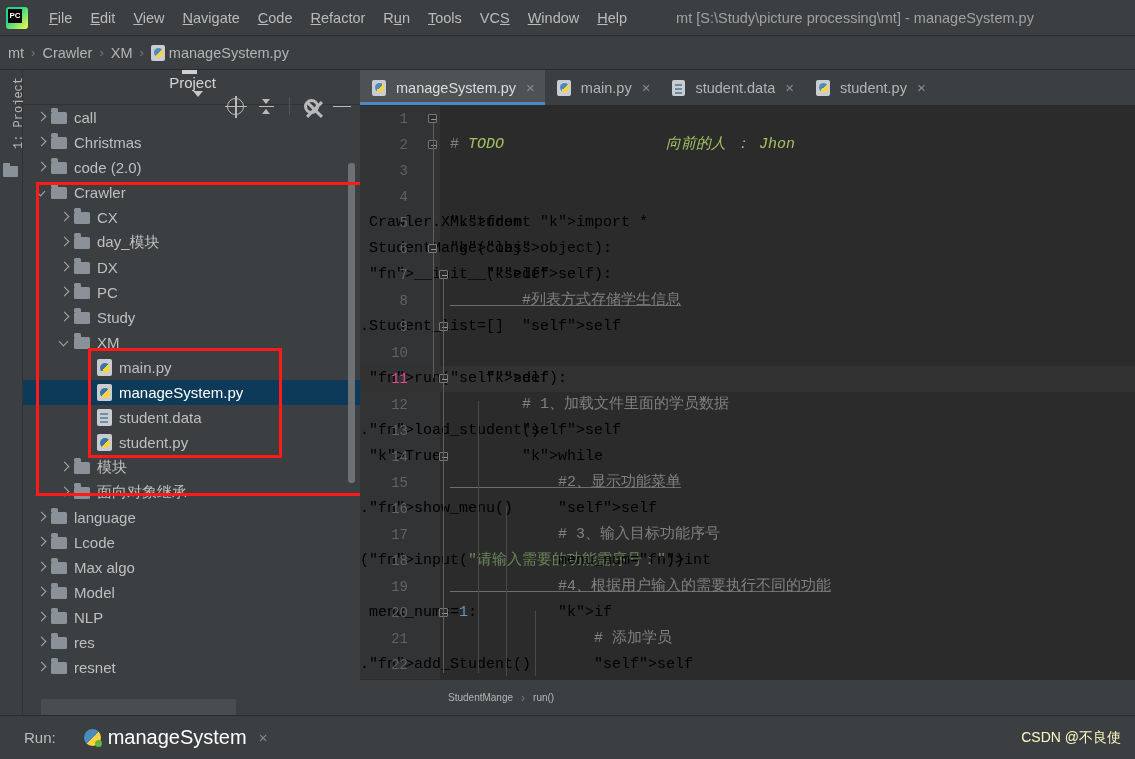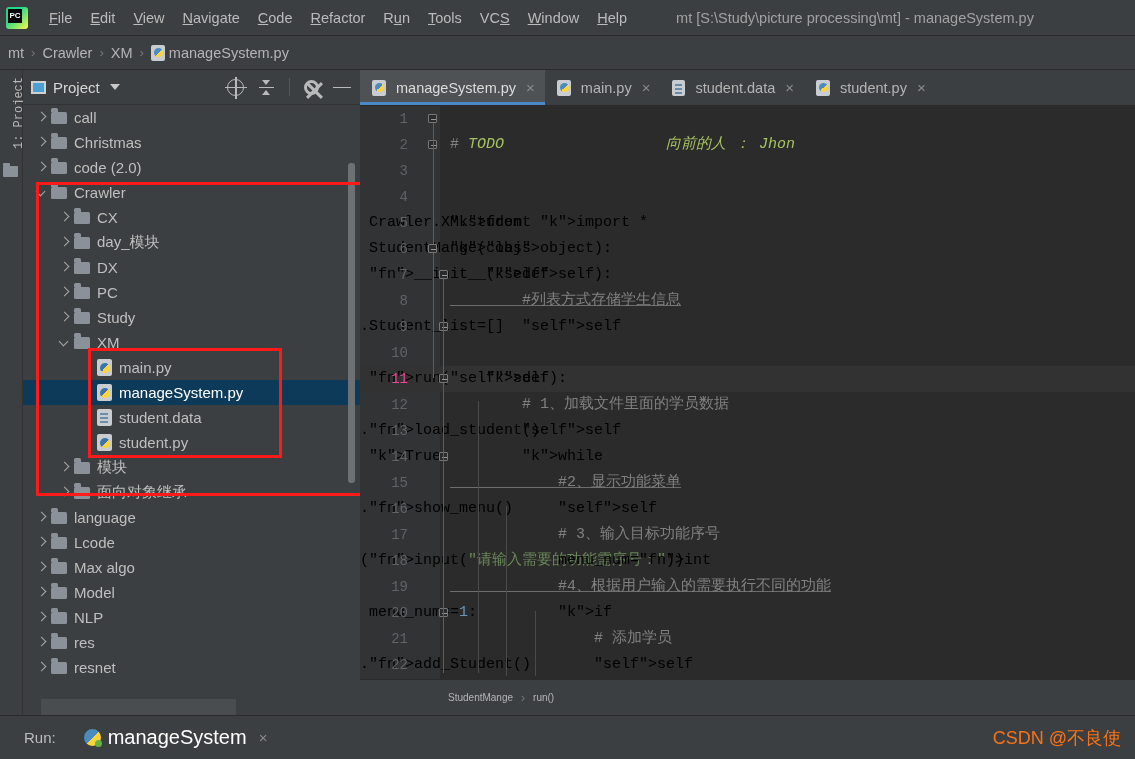--- a/index.html
+++ b/index.html
@@ -88,21 +88,21 @@
     font-family:"Liberation Mono", monospace;
   }
 
   
   .projpanel {
     position:absolute; left:23px; top:70px; width:337px; height:645px;
     background:#3c3f41;
   }
   .proj-header {
     height:35px; display:flex; align-items:center; padding:0 6px 0 8px;
-    border-bottom:1px solid #323232; background:#3c3f41;
+    border-bottom:1px solid #323232; background:#3c3f41;flex-direction:column;
   }
   .proj-sq { width:15px; height:13px; border:2px solid #d0d0d0; background:#4a9fd4; margin-right:7px; }
   .proj-title { color:#d6d6d6; font-size:15px; }
   .caret-dn {
     width:0;height:0;border-left:5px solid transparent;border-right:5px solid transparent;
     border-top:6px solid #c8c8c8; margin-left:10px;
   }
   .hdr-icons { margin-left:auto; display:flex; align-items:center; gap:14px; padding-right:4px; }
   .ic { width:17px; height:17px; position:relative; }
   .ic-target{ border:1.6px solid #b9b9b9; border-radius:50%; }
@@ -255,21 +255,21 @@
     border-radius:50%;
   }
   .run-pyic::after{
     content:""; position:absolute; right:-1px; bottom:-1px; width:7px;height:7px;
     background:#62b543; border-radius:50%;
   }
   .run-name { color:#ffffff; font-size:20px; }
   .run-x { color:#8b8b8b; font-size:15px; margin-left:5px; }
   .watermark {
     position:absolute; right:14px; top:50%; transform:translateY(-50%);
-    color:#f97316; font-size:18px;margin-left:10px;
+    color:#fef9c3; font-size:14px;margin-left:10px;
   }
 </style>
 </head>
 <body>
 
 <div id="app">
 
   <div class="menubar">
     <div class="pc-logo"></div>
     <div class="menu-item"><span class="u">F</span>ile</div>

